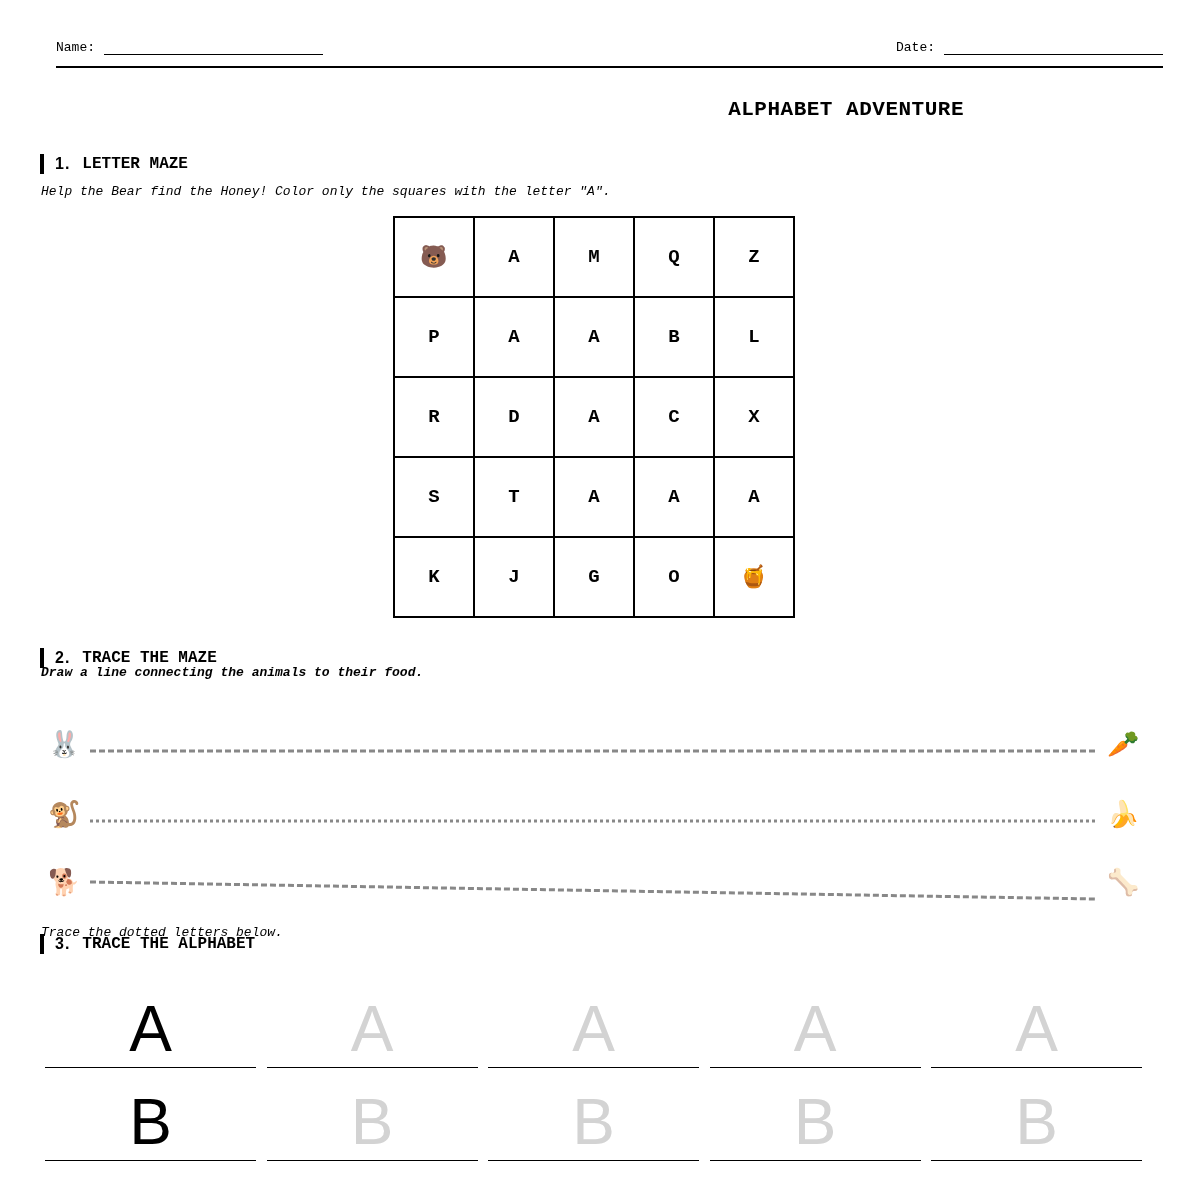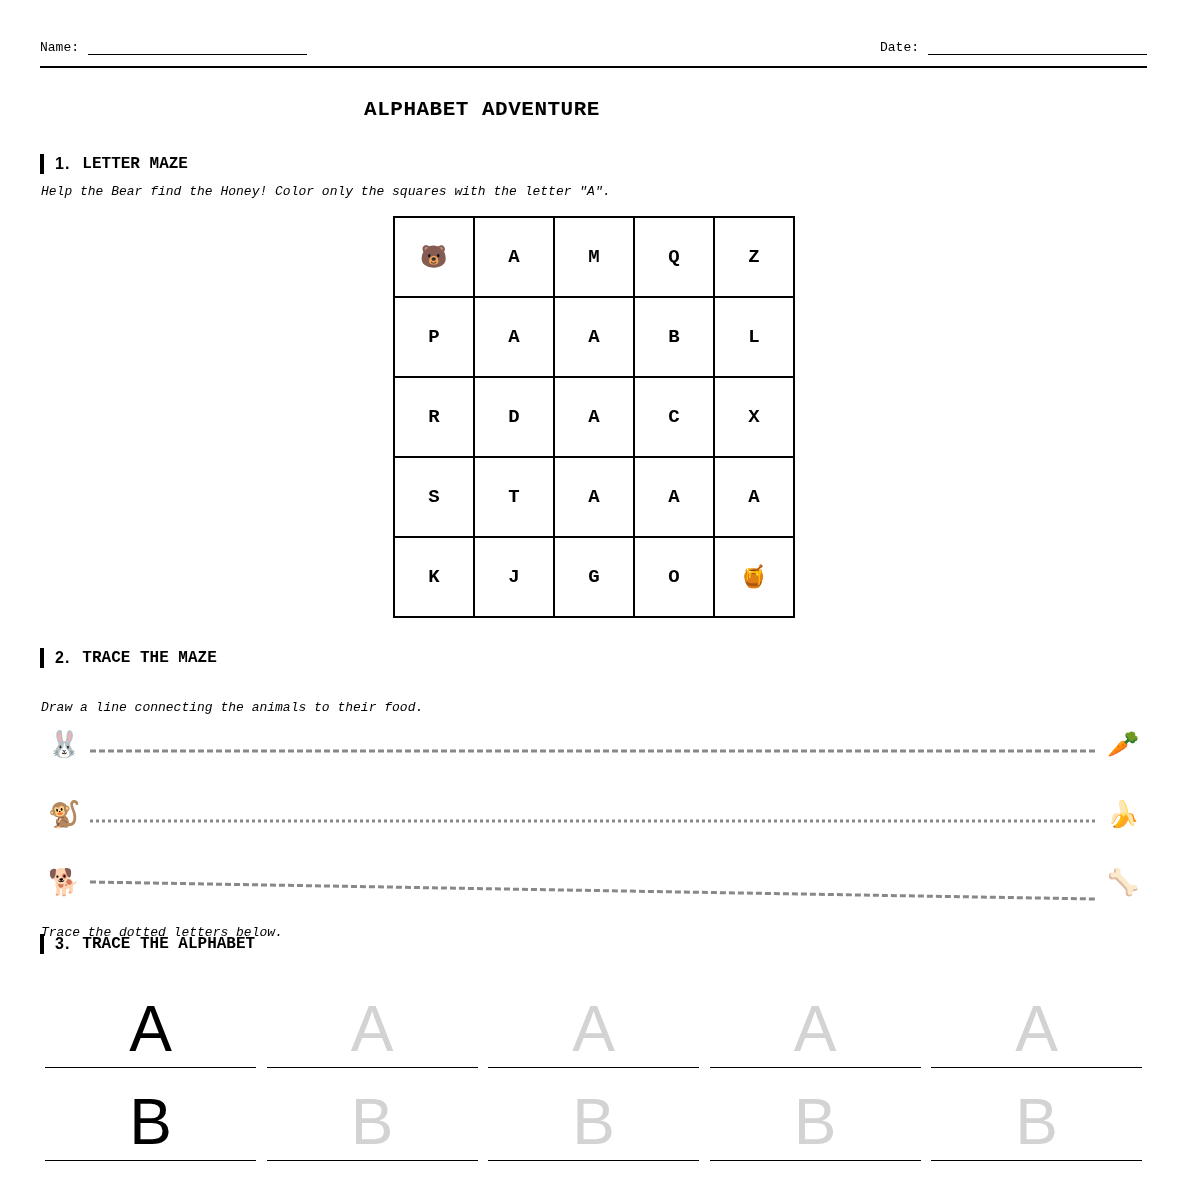--- a/index.html
+++ b/index.html
@@ -1,28 +1,28 @@
 <!DOCTYPE html>
 <html><head>
 <meta charset="utf-8">
 <style>
   * { box-sizing: border-box; margin: 0; padding: 0; }
   html, body { width: 1187px; height: 1201px; background: #ffffff; overflow: hidden; }
   body { position: relative; font-family: "Liberation Mono", "DejaVu Sans Mono", monospace; color: #000; }
 
-  .header { position: absolute; left: 40px; top: 38px; width: 1107px; height: 30px; border-bottom: 2px solid #000; }
+  .header { position: absolute; left: 56px; top: 38px; width: 1107px; height: 30px; border-bottom: 2px solid #000; }
   .hfield { position: absolute; top: 2px; font-size: 13px; display: flex; align-items: flex-end; }
   .hfield .lbl { margin-right: 9px; }
   .hfield .blank { display: inline-block; border-bottom: 1px solid #000; height: 12px; }
   .name-field { left: 0; }
   .name-field .blank { width: 219px; }
   .date-field { right: 0; align-items: flex-end; }
   .date-field .blank { width: 219px; }
 
-  .title { position: absolute; left: 0; width: 964px; top: 98px; text-align: center; font-size: 21px; font-weight: bold; letter-spacing: 0.5px; }
+  .title { position: absolute; left: 0; width: 964px; top: 98px; text-align: right; font-size: 21px; font-weight: bold; letter-spacing: 0.5px; }
 
   .section-head { position: absolute; left: 40px; height: 20px; display: flex; align-items: center; border-left: 4px solid #000; padding-left: 11px; }
   .section-head .num { font-family: "Liberation Sans", "DejaVu Sans", sans-serif; font-size: 16px; font-weight: bold; letter-spacing: 1px; margin-right: 12px; }
   .section-head .txt { font-size: 16px; font-weight: bold; text-align: center; }
   .instr { position: absolute; left: 41px; font-size: 13px; font-style: italic; }
 
   .maze { position: absolute; left: 393px; top: 216px; border-collapse: collapse; }
   .maze td { width: 80px; height: 80px; border: 2px solid #000; text-align: center; vertical-align: middle; font-size: 19px; font-weight: bold; }
   .maze td.emoji { font-size: 22px; font-weight: normal; }
 
@@ -98,21 +98,21 @@
     <td>O</td>
     <td class="emoji">🍯</td>
   </tr>
 </tbody>
   </table>
 
 <div class="section-head" style="top:648px;">
   <span class="num">2.</span>
   <span class="txt">TRACE THE MAZE</span>
 </div>
-<div class="instr" style="top:700px;">Draw a line connecting the animals to their food.</div>
+<div class="instr" style="top:665px;font-weight:bold;">Draw a line connecting the animals to their food.</div>
 
 <div class="path-row" style="top:724px;">
   <span class="animal">🐰</span>
   <svg width="1012" height="40">
     <line x1="2" y1="27" x2="1008" y2="27" stroke="#888" stroke-width="3" stroke-dasharray="6,3"></line>
   </svg>
   <span class="food">🥕</span>
 </div>
 
 <div class="path-row" style="top:794px;">

